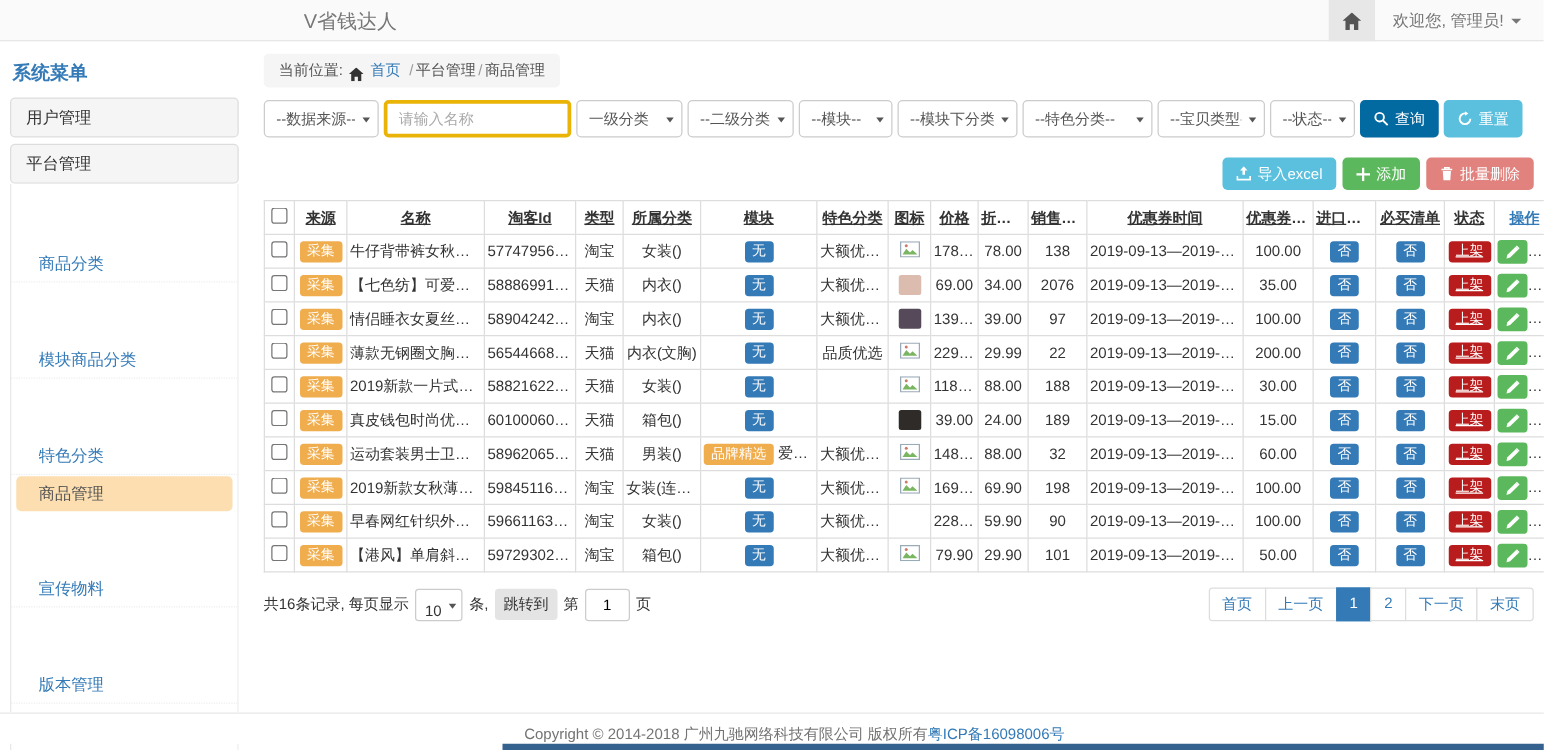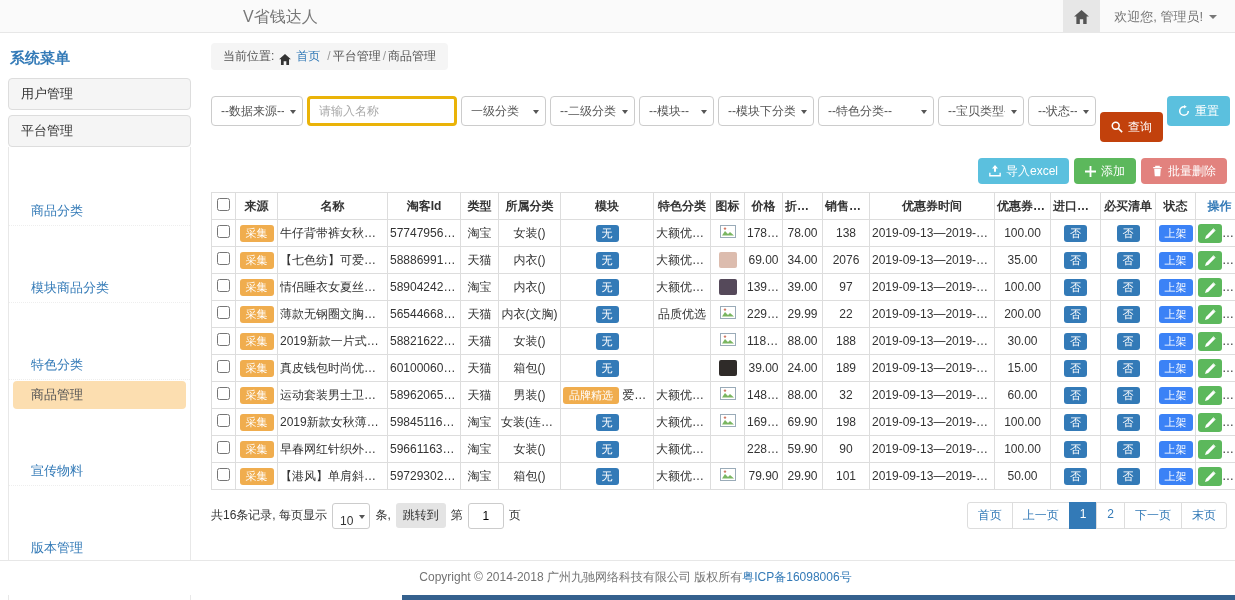--- a/index.html
+++ b/index.html
@@ -31,57 +31,57 @@
   
   .filter-row { display:flex; align-items:center; gap:4px; margin-top:10px; flex-wrap:nowrap; }
   .sel { position:relative; height:30px; background:#fff; border:1px solid #ccc; border-radius:4px;
          display:flex; align-items:center; padding:0 18px 0 9px; font-size:12px; color:#555; cursor:pointer; flex:none; }
   .sel .sel-caret { position:absolute; right:6px; top:13px; width:0; height:0;
          border-left:3.5px solid transparent; border-right:3.5px solid transparent; border-top:4px solid #555; }
   .txt-input { height:30px; width:150px; border:3px solid #eab308; border-radius:4px; padding:0 9px; font-size:12px; color:#555; flex:none; }
   .txt-input::placeholder { color:#aaa; }
   .btn { height:30px; border:none; border-radius:4px; color:#fff; font-size:12px; padding:0 11px;
          display:inline-flex; align-items:center; gap:5px; cursor:pointer; flex:none; }
-  .btn-primary { background:#c2410c;margin-top:32px; }
+  .btn-primary { background:#0369a1; }
   .btn-info { background:#5bc0de; }
   .btn-success { background:#5cb85c;justify-content:center; }
   .btn-danger-soft { background:#e2827e; }
   .btn-sm { height:26px; font-size:12px; }
   
   .action-row { display:flex; justify-content:flex-end; gap:5px; margin-top:16px; }
   
   table { width:100%; border-collapse:collapse; table-layout:fixed; margin-top:8px; font-size:12px; }
   th,td { border:1px solid #ddd; text-align:center; padding:3px 2px; height:27px; overflow:hidden; white-space:nowrap; text-overflow:ellipsis; }
-  th { font-weight:bold; color:#333; background:#fff; }
+  th { font-weight:bold; color:#333; background:#fff;text-decoration:underline; }
   th.op-col { color:#337ab7; }
   .badge { display:inline-block; padding:2px 6px; border-radius:3px; color:#fff; font-size:11px; line-height:13px; }
   .b-orange { background:#f0ad4e; }
   .b-blue { background:#337ab7; }
-  .b-green { background:#3b82f6; }
+  .b-green { background:#b91c1c;text-decoration:underline; }
   .mini-btn { display:inline-flex; align-items:center; justify-content:center; width:24px; height:19px;
               border:none; border-radius:3px; cursor:pointer; vertical-align:middle; }
   .mini-green { background:#5cb85c; }
   .mini-red { background:#d9534f; margin-left:3px; }
   .thumb { display:inline-block; width:18px; height:16px; border-radius:2px; vertical-align:middle; }
   
   .pager-row { display:flex; justify-content:space-between; align-items:center; margin-top:12px; font-size:12px; color:#333; }
   .pager-left { display:flex; align-items:center; gap:5px; }
   .mini-sel { position:relative; height:26px; border:1px solid #ccc; border-radius:3px; background:#fff;
               display:inline-flex; align-items:flex-end; padding:0 16px 0 7px; cursor:pointer; }
   .mini-sel .sel-caret { position:absolute; right:4px; top:11px; width:0; height:0;
               border-left:3.5px solid transparent; border-right:3.5px solid transparent; border-top:4px solid #555; }
   .jump-btn { background:#e4e4e4; border-radius:3px; padding:4px 7px; cursor:pointer; color:#333; }
   .jump-input { width:36px; height:26px; border:1px solid #ccc; border-radius:3px; text-align:center; font-size:12px; }
   .pagination { display:flex; }
   .page-btn { border:1px solid #ddd; background:#fff; color:#337ab7; padding:4px 10px; margin-left:-1px; cursor:pointer; font-size:12px; }
   .page-btn:first-child { border-radius:3px 0 0 3px; margin-left:0; }
   .page-btn:last-child { border-radius:0 3px 3px 0; }
   .page-btn.active { background:#337ab7; border-color:#337ab7; color:#fff; }
   
-  .footer { position:absolute; left:0; right:0; bottom:5px; height:35px; background:#fff;
+  .footer { position:absolute; left:0; right:0; bottom:5px; height:25px; background:#fff;
             border-top:1px solid #e7e7e7; text-align:center; padding-top:8px; font-size:12px; color:#737373;padding-left:36px; }
   .footer .icp { color:#337ab7; cursor:pointer; }
   .bottom-strip { position:absolute; left:402px; right:0; bottom:0; height:5px; background:#35618e; }
   svg { display:block; }
 </style>
 </head>
 <body>
 
 <div class="navbar">
   <div class="navbar-title">V省钱达人</div>
@@ -162,21 +162,21 @@
             <span class="sel-caret"></span>
           </span><span class="sel" style="width:85px">
             <span style="overflow:hidden;white-space:nowrap">--二级分类--</span>
             <span class="sel-caret"></span>
           </span><span class="sel" style="width:75px">
             <span style="overflow:hidden;white-space:nowrap">--模块--</span>
             <span class="sel-caret"></span>
           </span><span class="sel" style="width:96px">
             <span style="overflow:hidden;white-space:nowrap">--模块下分类--</span>
             <span class="sel-caret"></span>
-          </span><span class="sel" style="width:116px">
+          </span><span class="sel" style="width:104px">
             <span style="overflow:hidden;white-space:nowrap">--特色分类--</span>
             <span class="sel-caret"></span>
           </span><span class="sel" style="width:86px">
             <span style="overflow:hidden;white-space:nowrap">--宝贝类型--</span>
             <span class="sel-caret"></span>
           </span><span class="sel" style="width:68px">
             <span style="overflow:hidden;white-space:nowrap">--状态--</span>
             <span class="sel-caret"></span>
           </span></span>
       <button class="btn btn-primary">

